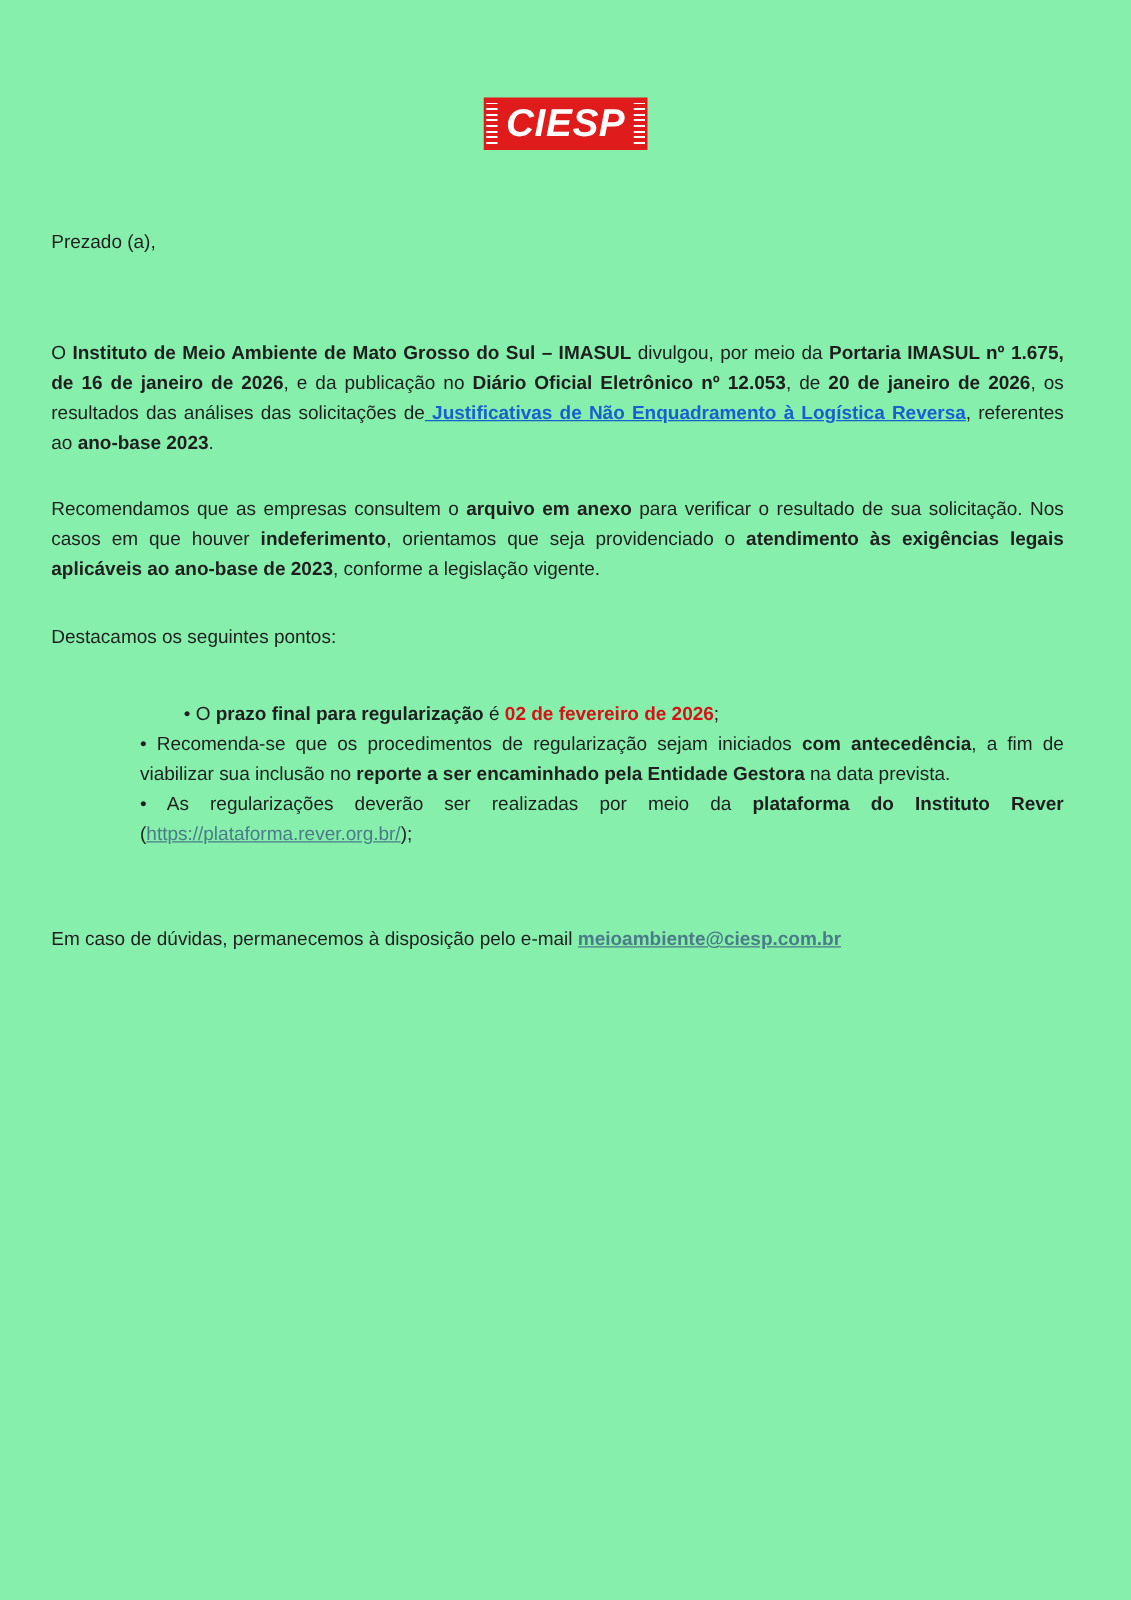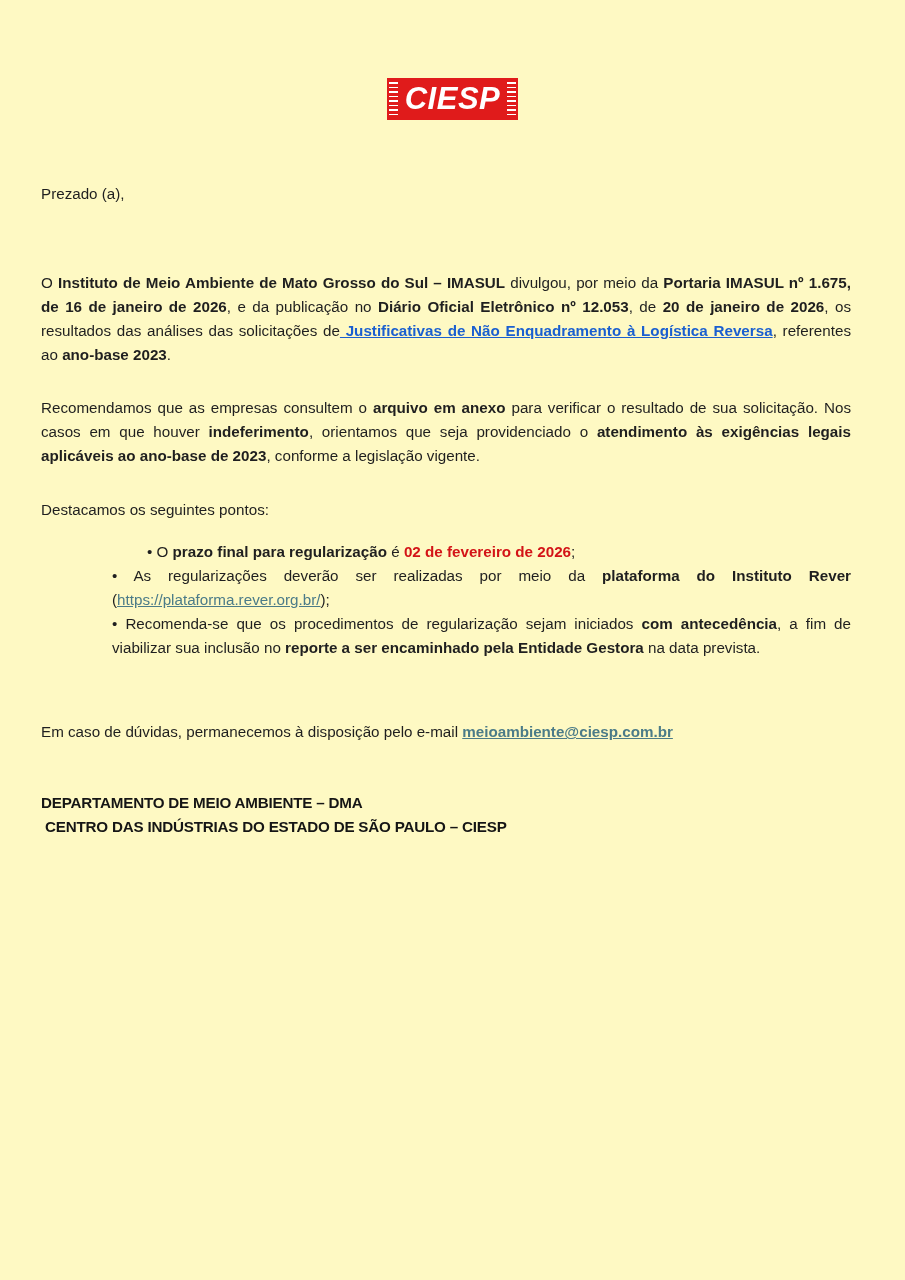--- a/index.html
+++ b/index.html
@@ -13,21 +13,21 @@
     font-family: "Liberation Sans", sans-serif;
     color: #1a1a1a;
     -webkit-font-smoothing: antialiased;
   }
 
   .page {
     position: relative;
     width: 905px;
     height: 1280px;
     box-sizing: border-box;
-    background: #fef9c3;
+    background: #86efac;
     overflow: hidden;
   }
 
   
   .logo-wrap {
     width: 100%;
     text-align: center;
     padding-top: 78px;
   }
   .logo {
@@ -95,21 +95,21 @@
     font-weight: bold;
     text-decoration: underline;
   }
   .red-date {
     color: #d31317;
     font-weight: bold;
   }
 
   
   .bullets {
-    margin-top: 18px;
+    margin-top: 38px;
     padding-left: 66px;
     padding-right: 0px;
   }
   .bullets p {
     text-align: justify;
     margin: 0;
     text-indent: 0;
   }
   .bullet-item { margin-bottom: 0; }
   .b1 { padding-left: 40px; }
@@ -152,28 +152,24 @@
 
     <p class="para-2"><span>Recomendamos que as empresas consultem o </span><b>arquivo em anexo</b><span> para verificar o resultado de sua solicitação. Nos casos em que houver </span><b>indeferimento</b><span>, orientamos que seja providenciado o </span><b>atendimento às exigências legais aplicáveis ao ano-base de 2023</b><span>, conforme a legislação vigente.</span></p>
 
     <p class="para-3">Destacamos os seguintes pontos:</p>
 
     <div class="bullets">
 
       <p class="bullet-item b1"><span>•</span><span> O </span><b>prazo final para regularização</b><span> é </span><span class="red-date">02 de fevereiro de 2026</span><span>;</span></p>
 
 
+      <p class="bullet-item b4"><span>•</span><span> Recomenda-se que os procedimentos de regularização sejam iniciados </span><b>com antecedência</b><span>, a fim de viabilizar sua inclusão no </span><b>reporte a ser encaminhado pela Entidade Gestora</b><span> na data prevista.</span></p>
+
       <p class="bullet-item b3"><span>•</span><span> As regularizações deverão ser realizadas por meio da </span><b>plataforma do Instituto Rever</b><span> (</span><a class="link-steel" href="#">https://plataforma.rever.org.br/</a><span>);</span></p>
-
-      <p class="bullet-item b4"><span>•</span><span> Recomenda-se que os procedimentos de regularização sejam iniciados </span><b>com antecedência</b><span>, a fim de viabilizar sua inclusão no </span><b>reporte a ser encaminhado pela Entidade Gestora</b><span> na data prevista.</span></p>
 
     </div>
 
     <p class="email-line"><span>Em caso de dúvidas, permanecemos à disposição pelo e-mail </span><a class="link-steel-bold" href="#">meioambiente@ciesp.com.br</a></p>
 
 
-    <div class="signature">
-      <div class="sig-line-1">DEPARTAMENTO DE MEIO AMBIENTE – DMA</div>
-      <div class="sig-line-2">CENTRO DAS INDÚSTRIAS DO ESTADO DE SÃO PAULO – CIESP</div>
-    </div>
 
   </div>
 </div>
 
 </body></html>

